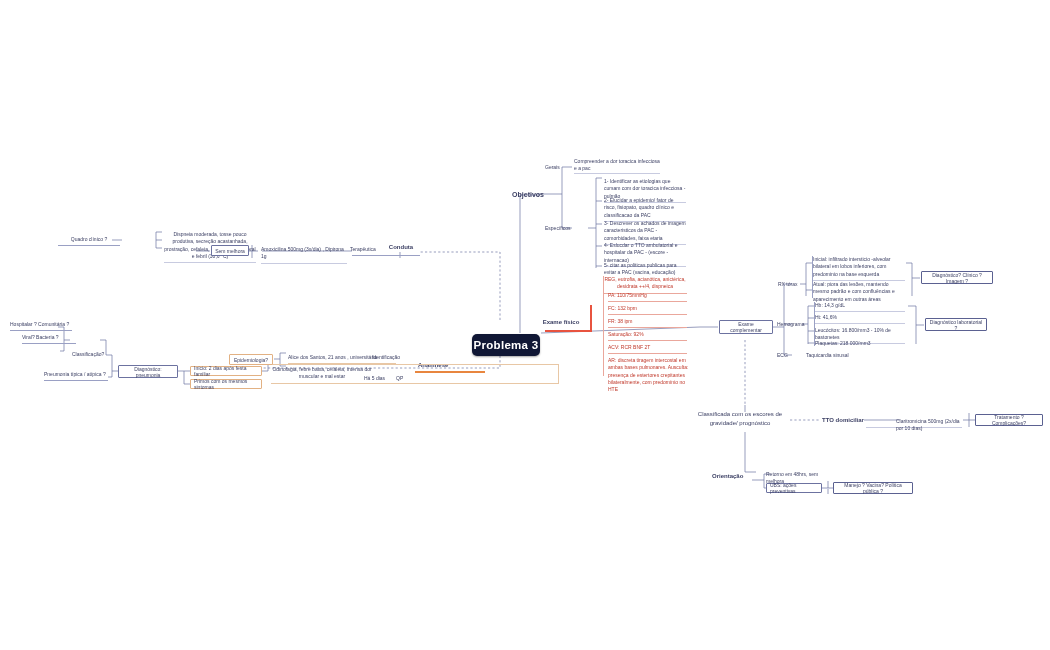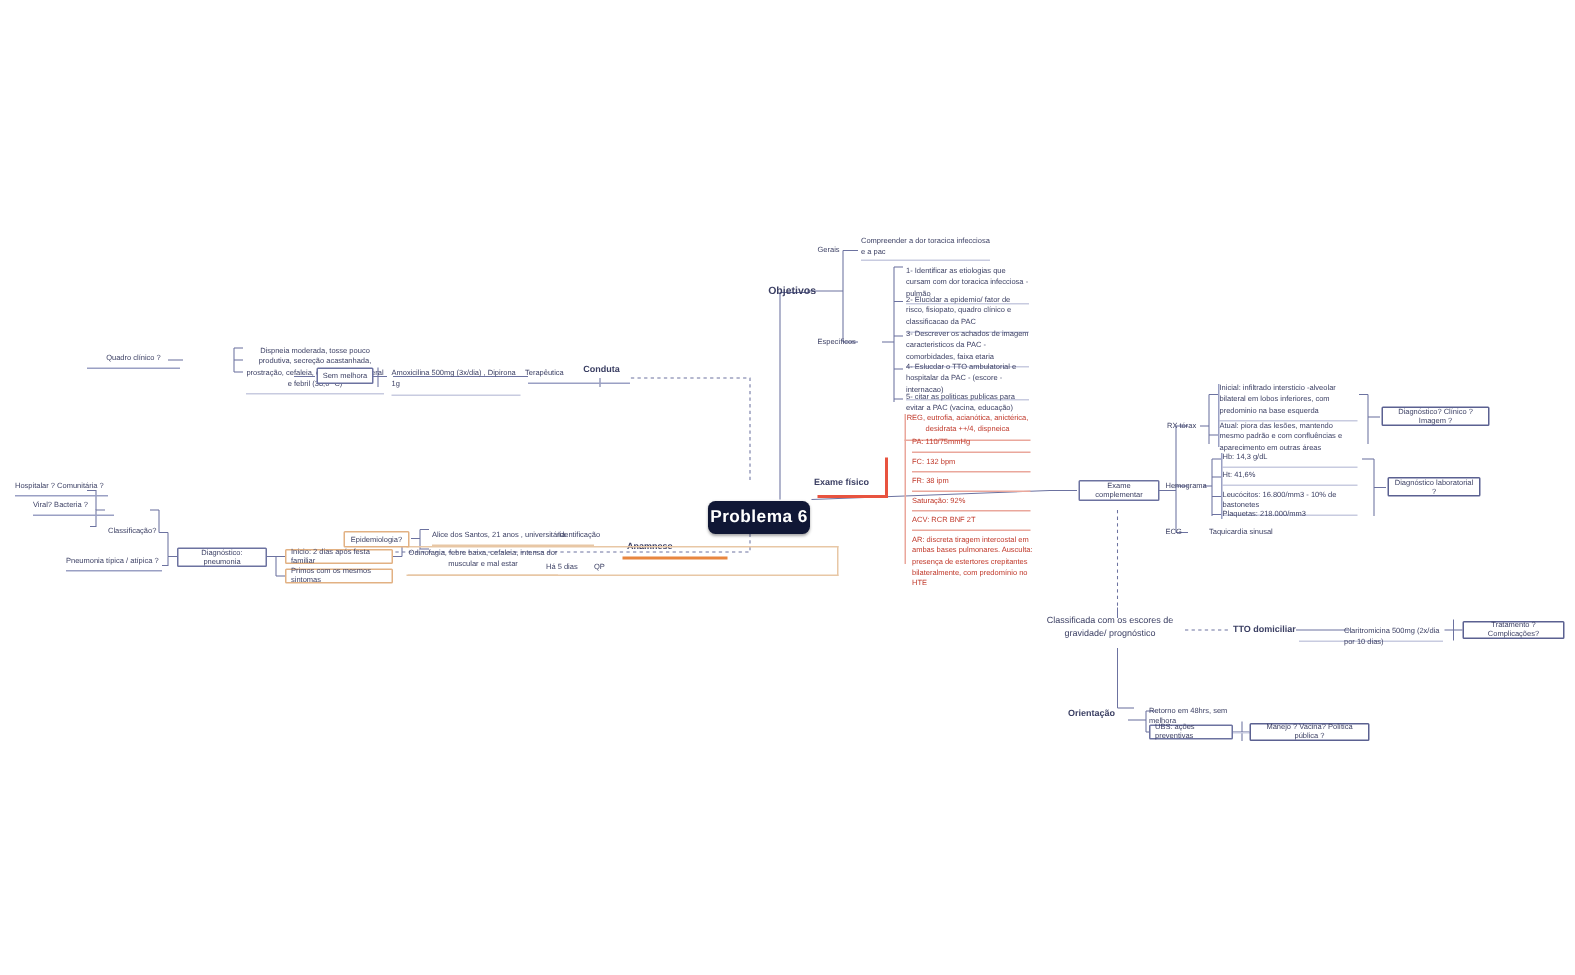--- a/index.html
+++ b/index.html
@@ -160,21 +160,21 @@
     <path d="M196 240 L196 240"></path>
     <path d="M162 240 L156 240"></path>
     <path d="M156 232 L156 248"></path>
     <path d="M156 232 L162 232"></path>
     <path d="M156 248 L162 248"></path>
     <path d="M122 240 L112 240"></path>
   </g>
 </svg>
 
 <div class="node central" style="left:472px;top:334px;width:68px;height:22px;">
-  <span>Problema 6</span>
+  <span>Problema 3</span>
 </div>
 
 <div class="node lbl t7 b" style="left:504px;top:190px;width:40px;text-align:right;">Objetivos</div>
 
 <div class="node lbl t5" style="left:545px;top:164px;width:26px;text-align:left;">Gerais</div>
 
 <div class="node lbl t5 ul-lt" style="left:574px;top:158px;width:86px;">Compreender a dor toracica infecciosa e a pac</div>
 
 <div class="node lbl t5" style="left:545px;top:225px;width:30px;text-align:left;">Específicos</div>
 

